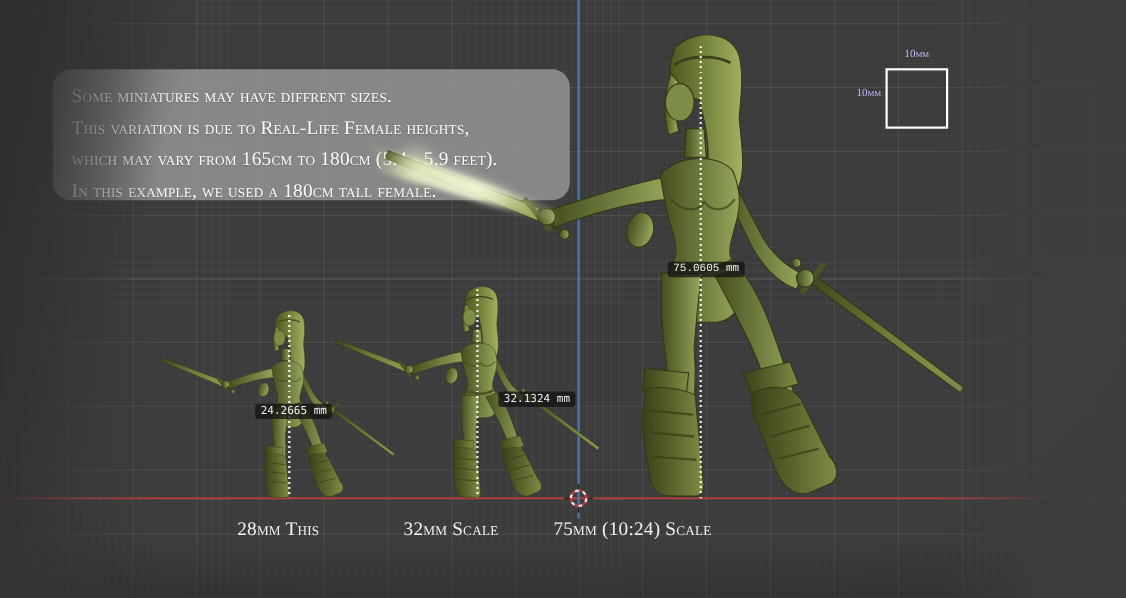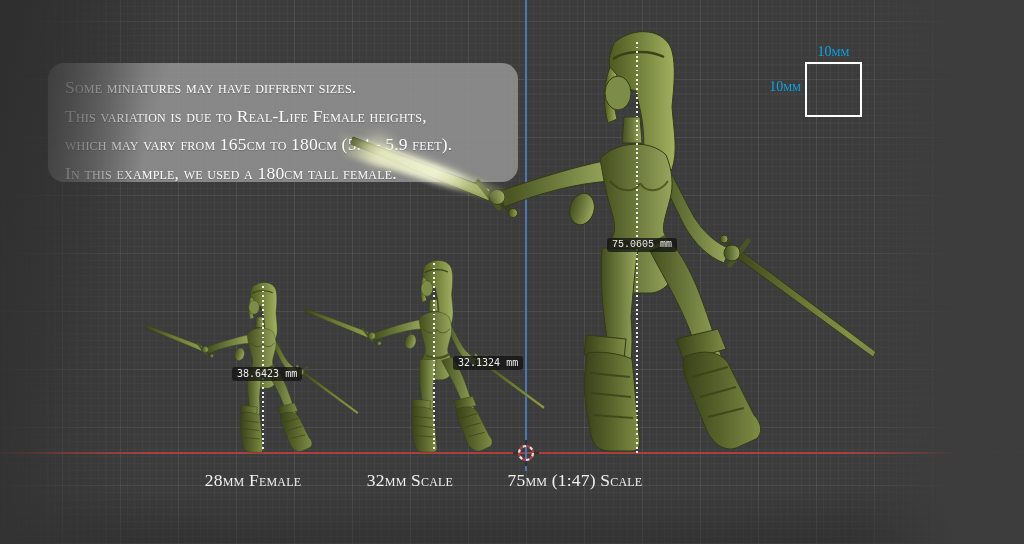--- a/index.html
+++ b/index.html
@@ -56,21 +56,21 @@
   }
   #mlabel-28{left:232px;top:367px;}
   #mlabel-32{left:405px;top:356px;margin-left:48px;}
   #mlabel-75{left:607px;top:238px;font-family:Liberation Mono, monospace;}
   
   .ref-square{
     position:absolute;left:805px;top:62px;width:57px;height:55px;
     border:2px solid #fff;box-sizing:border-box;
   }
   .ref-label{
-    position:absolute;color:#0ea5e9;font-size:14px;font-variant:small-caps;
+    position:absolute;color:#c4b5fd;font-size:10px;font-variant:small-caps;
   }
   #ref-top{left:805px;top:44px;width:57px;text-align:center;}
   #ref-side{left:737px;top:79px;width:64px;text-align:right;}
   
   .caption{
     position:absolute;color:#f0f0f0;font-size:17.5px;font-variant:small-caps;
     text-align:center;letter-spacing:0.2px;
   }
   #cap-28{left:153px;top:470px;width:200px;}
   #cap-28-sub{left:123px;top:493px;width:260px;}
@@ -201,26 +201,26 @@
       <circle r="7" fill="none" stroke="#c23b3b" stroke-width="2.2" stroke-dasharray="3.67 3.67" stroke-dashoffset="3.67"></circle>
     </g>
   </svg>
 
   <div class="vignette"></div>
 
   <div class="mline" id="mline-28"></div>
   <div class="mline" id="mline-32"></div>
   <div class="mline" id="mline-75"></div>
 
-  <div class="mlabel" id="mlabel-28">38.6423 mm</div>
+  <div class="mlabel" id="mlabel-28">24.2665 mm</div>
   <div class="mlabel" id="mlabel-32">32.1324 mm</div>
   <div class="mlabel" id="mlabel-75">75.0605 mm</div>
 
   <div class="ref-square"></div>
   <div class="ref-label" id="ref-top">10mm</div>
   <div class="ref-label" id="ref-side">10mm</div>
 
-  <div class="caption" id="cap-28">28mm Female</div>
+  <div class="caption" id="cap-28">28mm This</div>
   <div class="caption" id="cap-32">32mm Scale</div>
-  <div class="caption" id="cap-75">75mm (1:47) Scale</div>
+  <div class="caption" id="cap-75">75mm (10:24) Scale</div>
 
 
 </div>
 
 </body></html>

